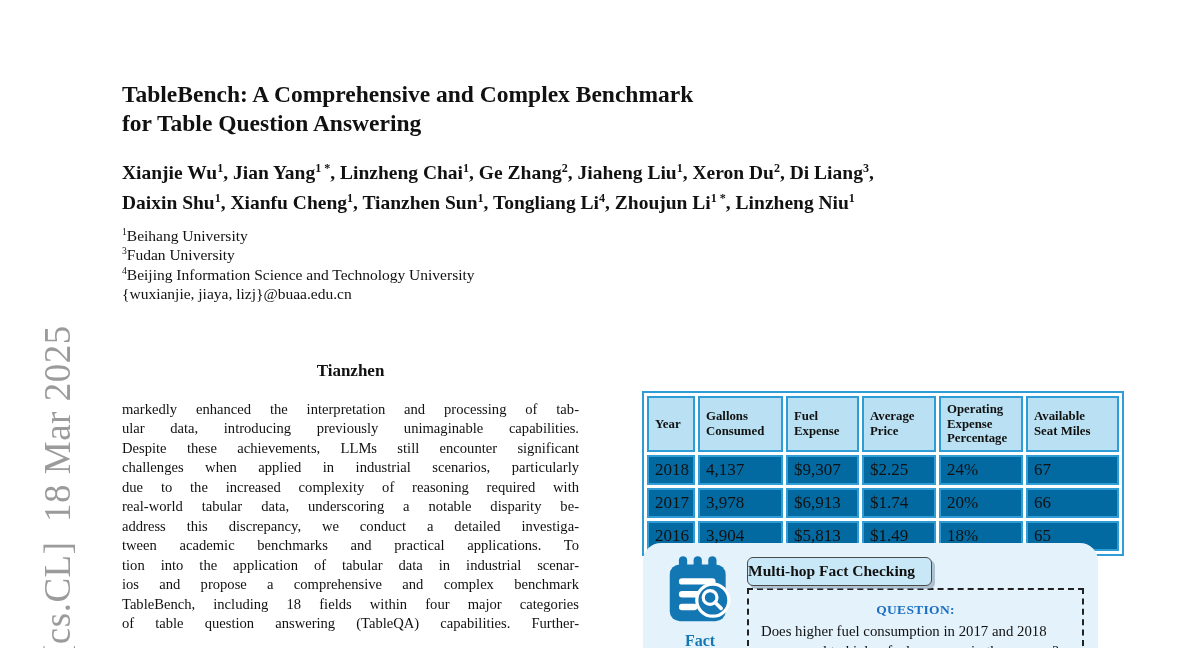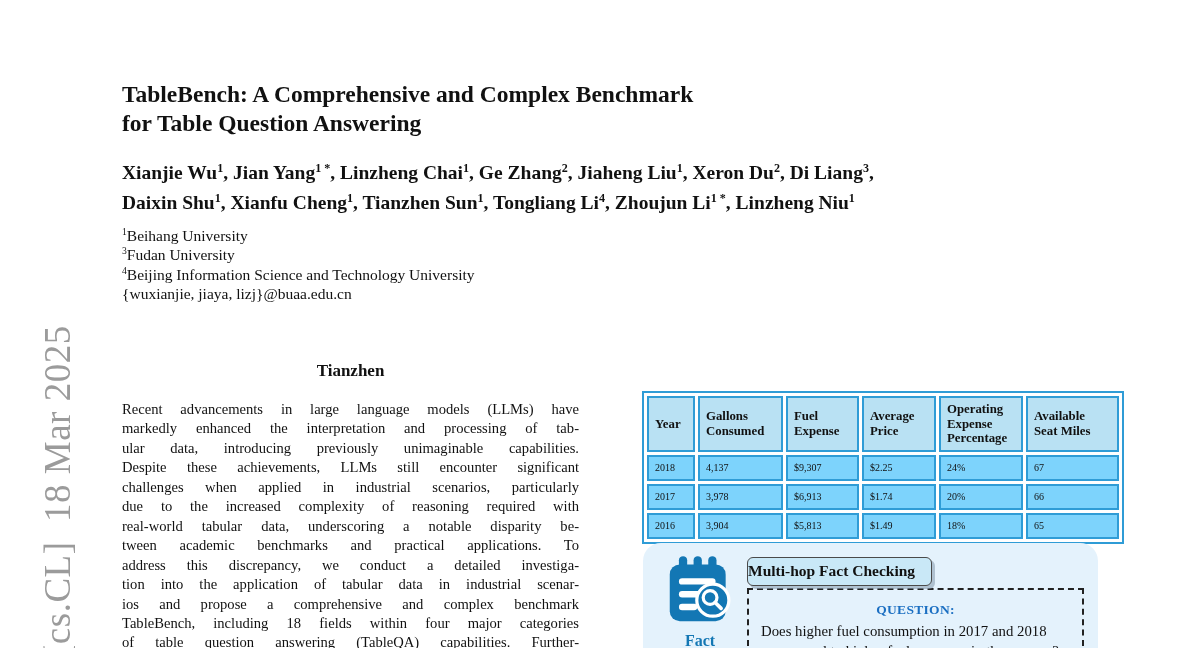--- a/index.html
+++ b/index.html
@@ -61,22 +61,22 @@
     overflow: hidden;
   }
   table.ref-table th {
     background: var(--table-header-bg, #b9e1f3);
     font-weight: bold;
     font-size: 12.8px;
     line-height: 14.5px;
     padding: 4px 6px;
   }
   table.ref-table td {
-    background: #7dd3fc;
-    font-size: 10px;
+    background: #0369a1;
+    font-size: 17px;
     padding: 3px 6px;
     height: 26px;
   }
 
   
   .fact-box {
     position: absolute; left: 643px; top: 543px; width: 455px; height: 140px;
     background: var(--fact-box-bg, #e4f2fc);
     border-radius: 18px;
   }
@@ -126,29 +126,28 @@
 
 <div class="head-block affils" id="affils">
     <div class="affil"><sup>1</sup>Beihang University</div>
     <div class="affil"><sup>3</sup>Fudan University</div>
     <div class="affil"><sup>4</sup>Beijing Information Science and Technology University</div>
     <div class="affil">{wuxianjie, jiaya, lizj}@buaa.edu.cn</div>
   </div>
 
 <div class="abstract-heading">Tianzhen</div>
 <div class="abstract-body" id="abstract-body">
-    <div class="abs-line">Recent advancements in large language models (LLMs) have</div>
     <div class="abs-line">markedly enhanced the interpretation and processing of tab-</div>
     <div class="abs-line">ular data, introducing previously unimaginable capabilities.</div>
     <div class="abs-line">Despite these achievements, LLMs still encounter significant</div>
     <div class="abs-line">challenges when applied in industrial scenarios, particularly</div>
     <div class="abs-line">due to the increased complexity of reasoning required with</div>
     <div class="abs-line">real-world tabular data, underscoring a notable disparity be-</div>
+    <div class="abs-line">address this discrepancy, we conduct a detailed investiga-</div>
     <div class="abs-line">tween academic benchmarks and practical applications. To</div>
-    <div class="abs-line">address this discrepancy, we conduct a detailed investiga-</div>
     <div class="abs-line">tion into the application of tabular data in industrial scenar-</div>
     <div class="abs-line">ios and propose a comprehensive and complex benchmark</div>
     <div class="abs-line">TableBench, including 18 fields within four major categories</div>
     <div class="abs-line">of table question answering (TableQA) capabilities. Further-</div>
   </div>
 
 <div class="ref-table-wrap">
   <table class="ref-table">
     <colgroup id="ref-colgroup">
         <col style="width: 48px;">

